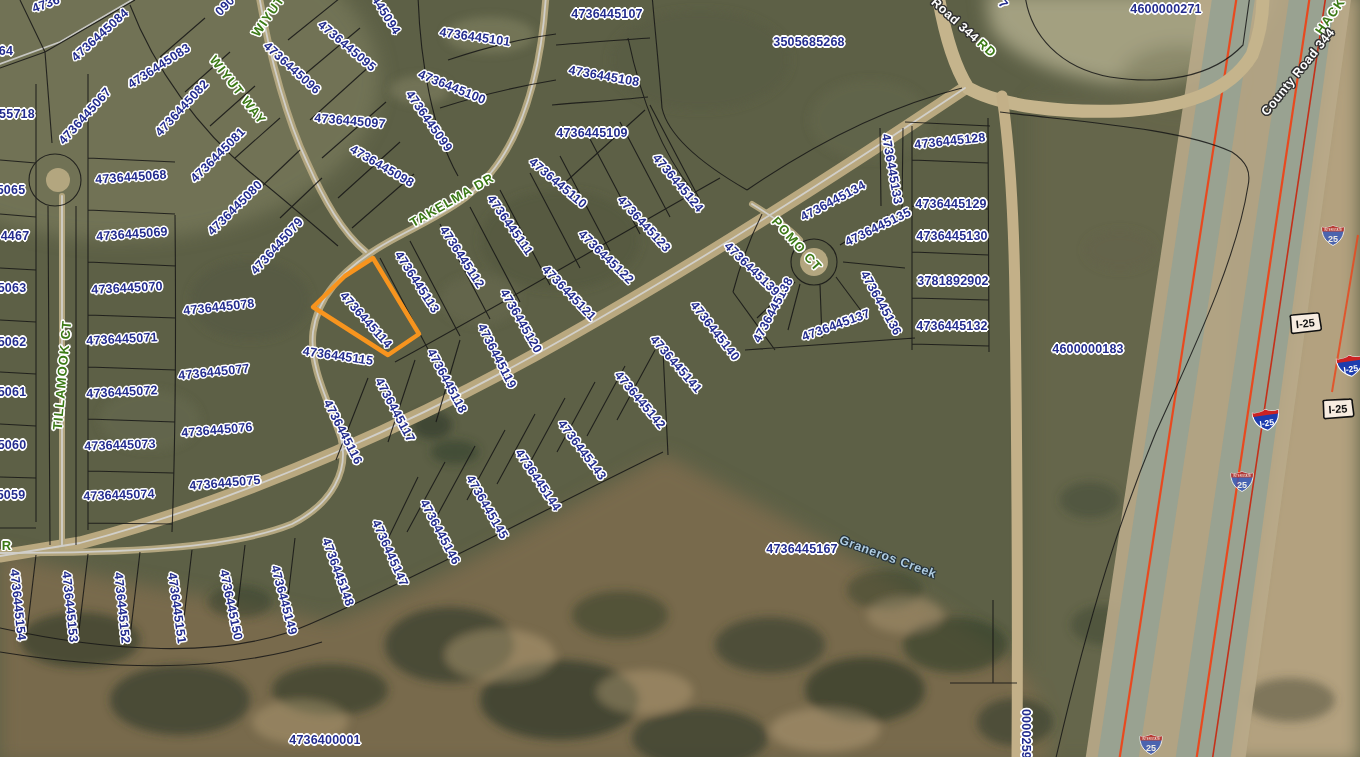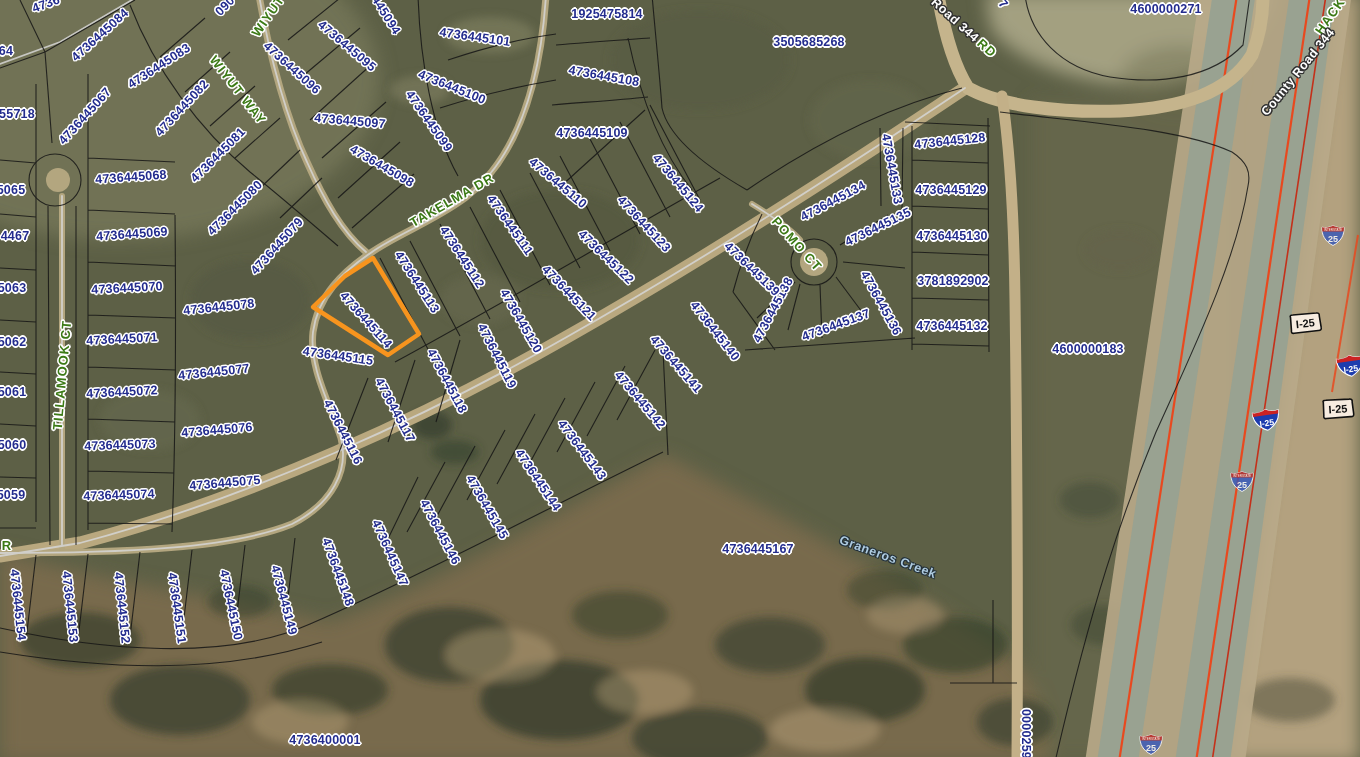--- a/index.html
+++ b/index.html
@@ -159,21 +159,21 @@
       <div class="lbl parcel" style="left: 12px; top: 445px; --r: 0deg;">5060</div>
       <div class="lbl parcel" style="left: 11px; top: 495px; --r: 0deg;">5059</div>
       <div class="lbl parcel" style="left: 292px; top: 68px; --r: 42deg;">4736445096</div>
       <div class="lbl parcel" style="left: 347px; top: 46px; --r: 40deg;">4736445095</div>
       <div class="lbl parcel" style="left: 386px; top: 15px; --r: 58deg;">445094</div>
       <div class="lbl parcel" style="left: 350px; top: 121px; --r: 5deg;">4736445097</div>
       <div class="lbl parcel" style="left: 382px; top: 166px; --r: 30deg;">4736445098</div>
       <div class="lbl parcel" style="left: 429px; top: 121px; --r: 55deg;">4736445099</div>
       <div class="lbl parcel" style="left: 452px; top: 87px; --r: 22deg;">4736445100</div>
       <div class="lbl parcel" style="left: 475px; top: 37px; --r: 8deg;">4736445101</div>
-      <div class="lbl parcel" style="left: 607px; top: 14px; --r: 0deg;">1925475814</div>
+      <div class="lbl parcel" style="left: 607px; top: 14px; --r: 0deg;">4736445107</div>
       <div class="lbl parcel" style="left: 604px; top: 76px; --r: 10deg;">4736445108</div>
       <div class="lbl parcel" style="left: 592px; top: 133px; --r: 0deg;">4736445109</div>
       <div class="lbl parcel" style="left: 558px; top: 183px; --r: 40deg;">4736445110</div>
       <div class="lbl parcel" style="left: 510px; top: 225px; --r: 55deg;">4736445111</div>
       <div class="lbl parcel" style="left: 462px; top: 257px; --r: 57deg;">4736445112</div>
       <div class="lbl parcel" style="left: 417px; top: 282px; --r: 57deg;">4736445113</div>
       <div class="lbl parcel" style="left: 366px; top: 320px; --r: 48deg;">4736445114</div>
       <div class="lbl parcel" style="left: 338px; top: 356px; --r: 8deg;">4736445115</div>
       <div class="lbl parcel" style="left: 343px; top: 432px; --r: 63deg;">4736445116</div>
       <div class="lbl parcel" style="left: 395px; top: 410px; --r: 62deg;">4736445117</div>
@@ -181,21 +181,21 @@
       <div class="lbl parcel" style="left: 497px; top: 356px; --r: 63deg;">4736445119</div>
       <div class="lbl parcel" style="left: 521px; top: 321px; --r: 60deg;">4736445120</div>
       <div class="lbl parcel" style="left: 569px; top: 293px; --r: 46deg;">4736445121</div>
       <div class="lbl parcel" style="left: 606px; top: 257px; --r: 44deg;">4736445122</div>
       <div class="lbl parcel" style="left: 644px; top: 224px; --r: 47deg;">4736445123</div>
       <div class="lbl parcel" style="left: 678px; top: 183px; --r: 50deg;">4736445124</div>
       <div class="lbl parcel" style="left: 809px; top: 42px; --r: 0deg;">3505685268</div>
       <div class="lbl parcel" style="left: 1166px; top: 9px; --r: 0deg;">4600000271</div>
       <div class="lbl parcel" style="left: 1003px; top: 4px; --r: 50deg;">7</div>
       <div class="lbl parcel" style="left: 950px; top: 141px; --r: -6deg;">4736445128</div>
-      <div class="lbl parcel" style="left: 951px; top: 190px; --r: 0deg;">4736445129</div>
+      <div class="lbl parcel" style="left: 951px; top: 204px; --r: 0deg;">4736445129</div>
       <div class="lbl parcel" style="left: 952px; top: 236px; --r: 0deg;">4736445130</div>
       <div class="lbl parcel" style="left: 953px; top: 281px; --r: 0deg;">3781892902</div>
       <div class="lbl parcel" style="left: 952px; top: 326px; --r: 0deg;">4736445132</div>
       <div class="lbl parcel" style="left: 892px; top: 169px; --r: 80deg;">4736445133</div>
       <div class="lbl parcel" style="left: 833px; top: 201px; --r: -28deg;">4736445134</div>
       <div class="lbl parcel" style="left: 878px; top: 227px; --r: -26deg;">4736445135</div>
       <div class="lbl parcel" style="left: 881px; top: 303px; --r: 61deg;">4736445136</div>
       <div class="lbl parcel" style="left: 836px; top: 325px; --r: -20deg;">4736445137</div>
       <div class="lbl parcel" style="left: 773px; top: 310px; --r: -62deg;">4736445138</div>
       <div class="lbl parcel" style="left: 752px; top: 269px; --r: 44deg;">4736445139</div>
@@ -207,21 +207,21 @@
       <div class="lbl parcel" style="left: 487px; top: 507px; --r: 60deg;">4736445145</div>
       <div class="lbl parcel" style="left: 440px; top: 532px; --r: 62deg;">4736445146</div>
       <div class="lbl parcel" style="left: 390px; top: 553px; --r: 66deg;">4736445147</div>
       <div class="lbl parcel" style="left: 338px; top: 572px; --r: 70deg;">4736445148</div>
       <div class="lbl parcel" style="left: 284px; top: 600px; --r: 75deg;">4736445149</div>
       <div class="lbl parcel" style="left: 231px; top: 605px; --r: 78deg;">4736445150</div>
       <div class="lbl parcel" style="left: 177px; top: 608px; --r: 82deg;">4736445151</div>
       <div class="lbl parcel" style="left: 122px; top: 608px; --r: 84deg;">4736445152</div>
       <div class="lbl parcel" style="left: 70px; top: 607px; --r: 84deg;">4736445153</div>
       <div class="lbl parcel" style="left: 18px; top: 605px; --r: 84deg;">4736445154</div>
-      <div class="lbl parcel" style="left: 758px; top: 549px; --r: 0deg;">4736445167</div>
+      <div class="lbl parcel" style="left: 802px; top: 549px; --r: 0deg;">4736445167</div>
       <div class="lbl parcel" style="left: 1088px; top: 349px; --r: 0deg;">4600000183</div>
       <div class="lbl parcel" style="left: 325px; top: 740px; --r: 0deg;">4736400001</div>
       <div class="lbl parcel" style="left: 1026px; top: 734px; --r: 90deg;">0000259</div>
       <div class="lbl street" style="left: 238px; top: 90px; --r: 52deg;">WIYUT WAY</div>
       <div class="lbl street" style="left: 268px; top: 16px; --r: -55deg;">WIYUT</div>
       <div class="lbl street" style="left: 452px; top: 200px; --r: -30deg;">TAKELMA DR</div>
       <div class="lbl street" style="left: 62px; top: 375px; --r: -85deg;">TILLAMOOK CT</div>
       <div class="lbl street" style="left: 797px; top: 244px; --r: 48deg;">POMO CT</div>
       <div class="lbl street" style="left: 987px; top: 48px; --r: 42deg;">RD</div>
       <div class="lbl street" style="left: 7px; top: 545px; --r: 0deg;">R</div>

